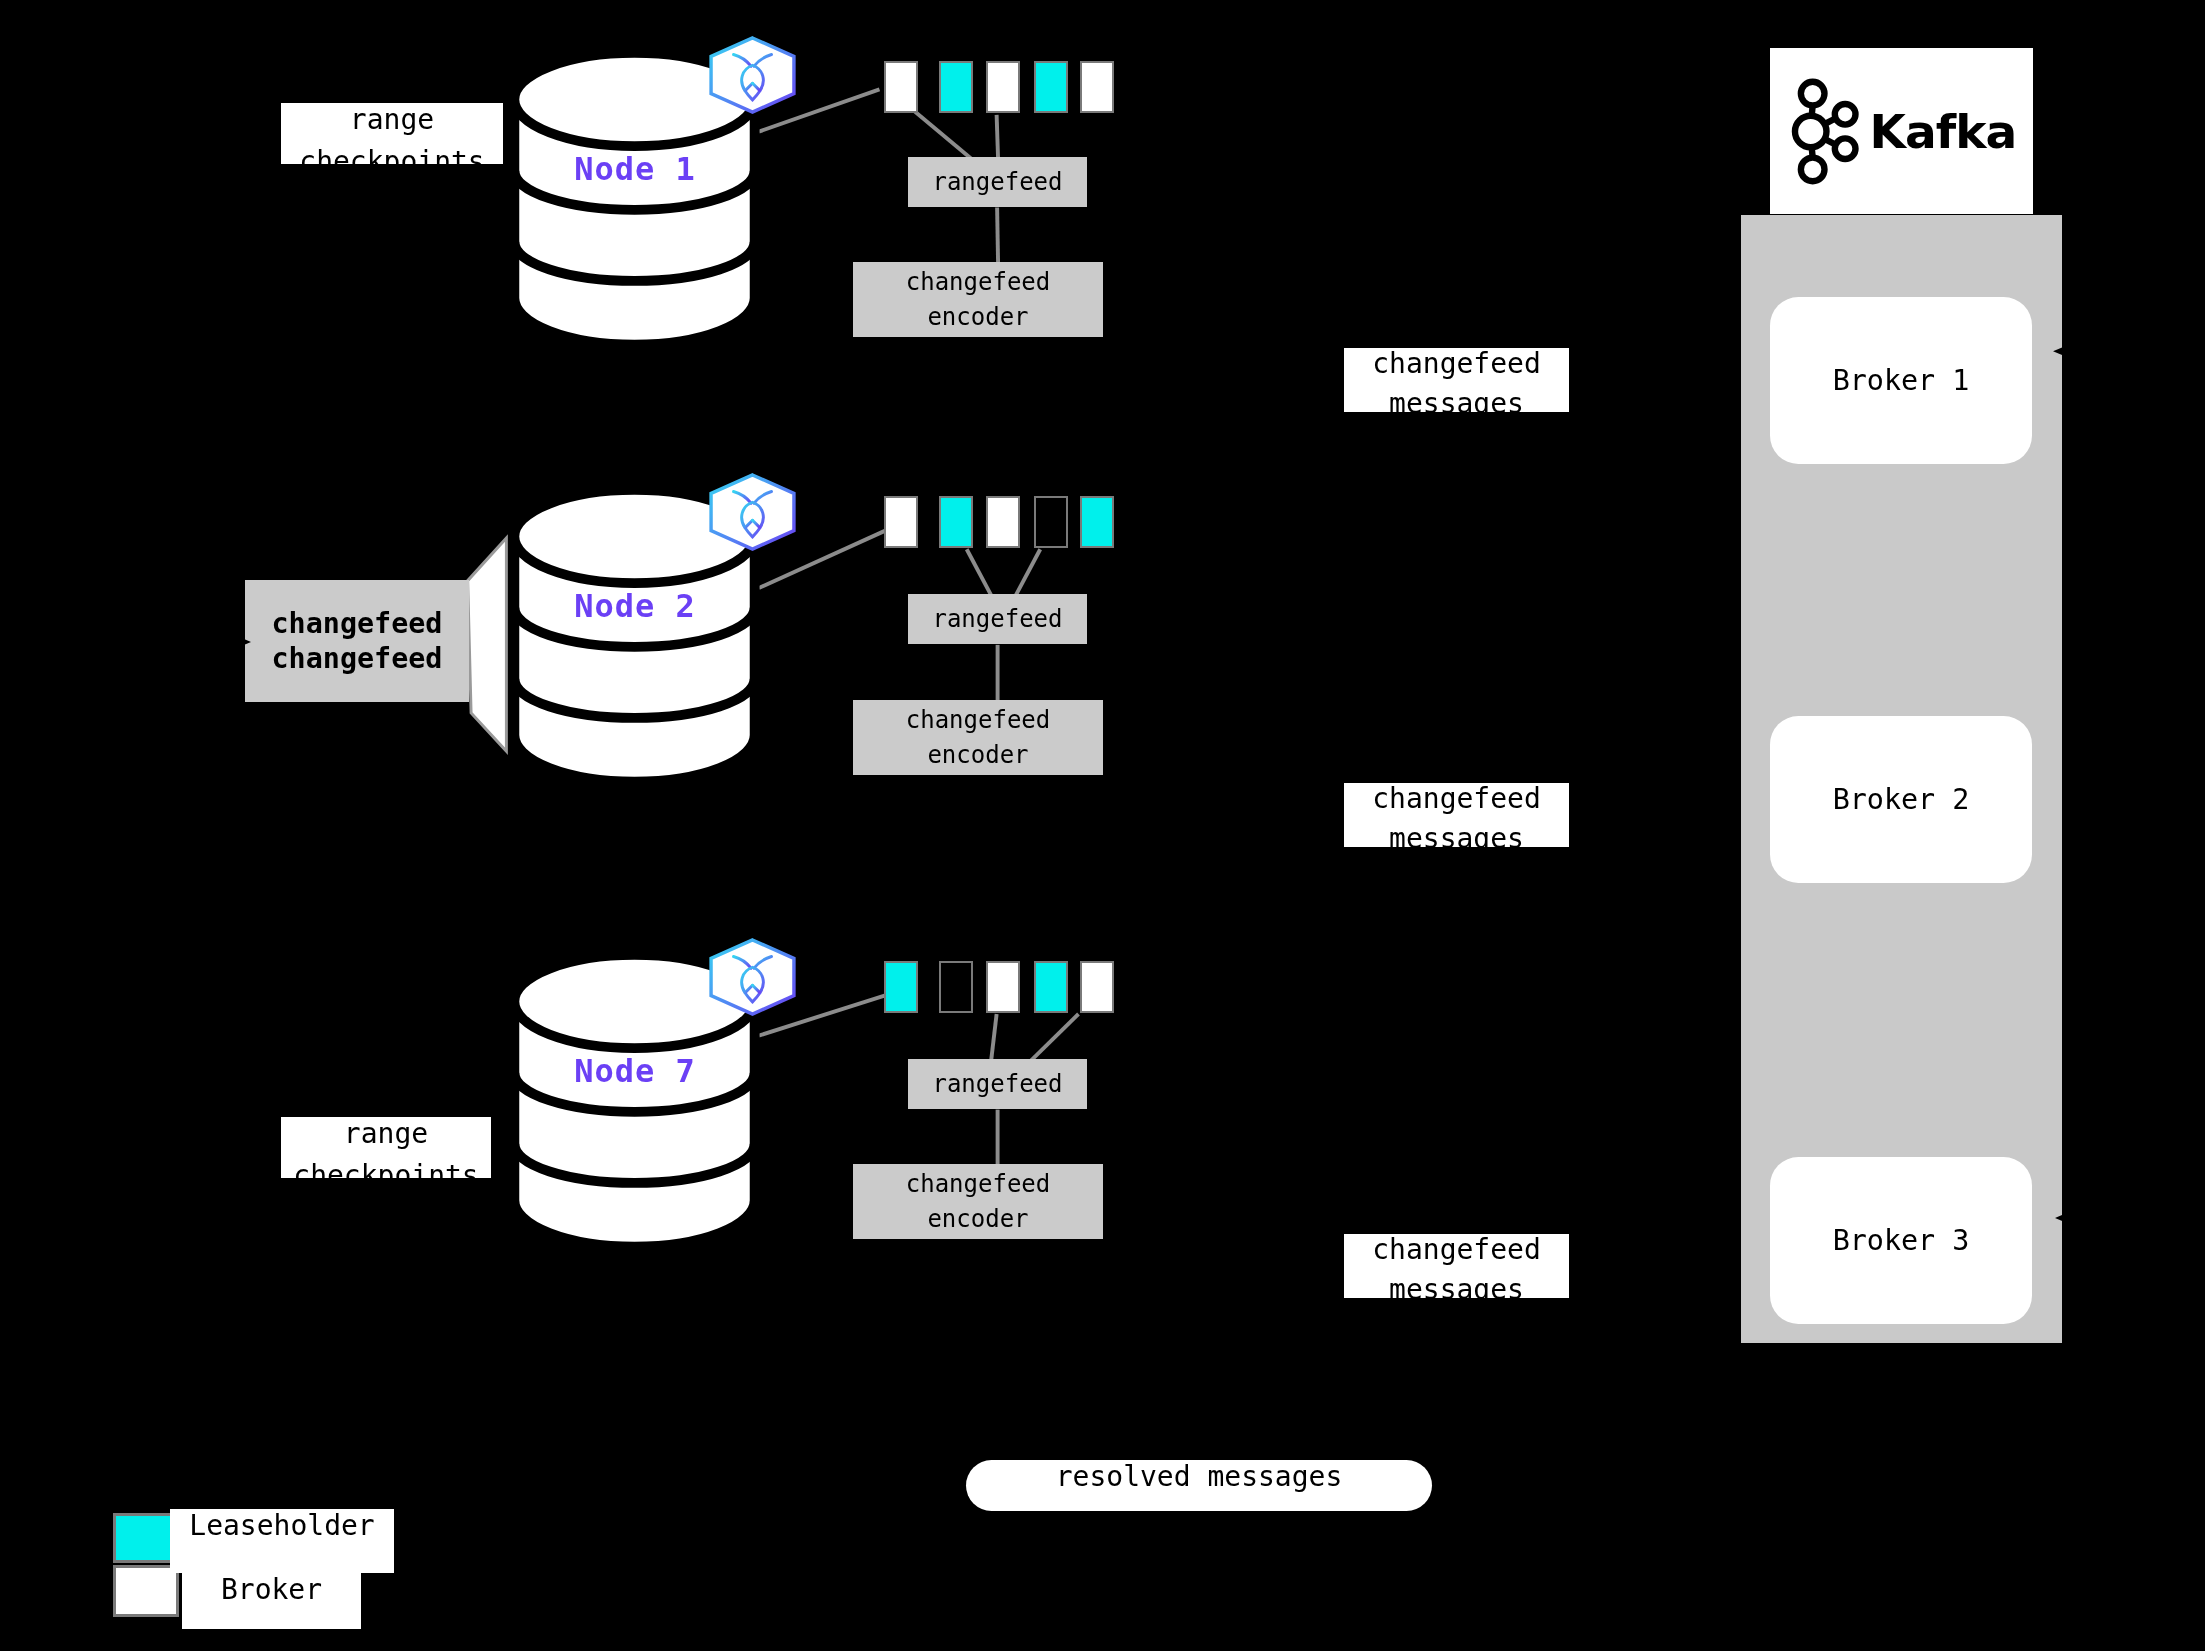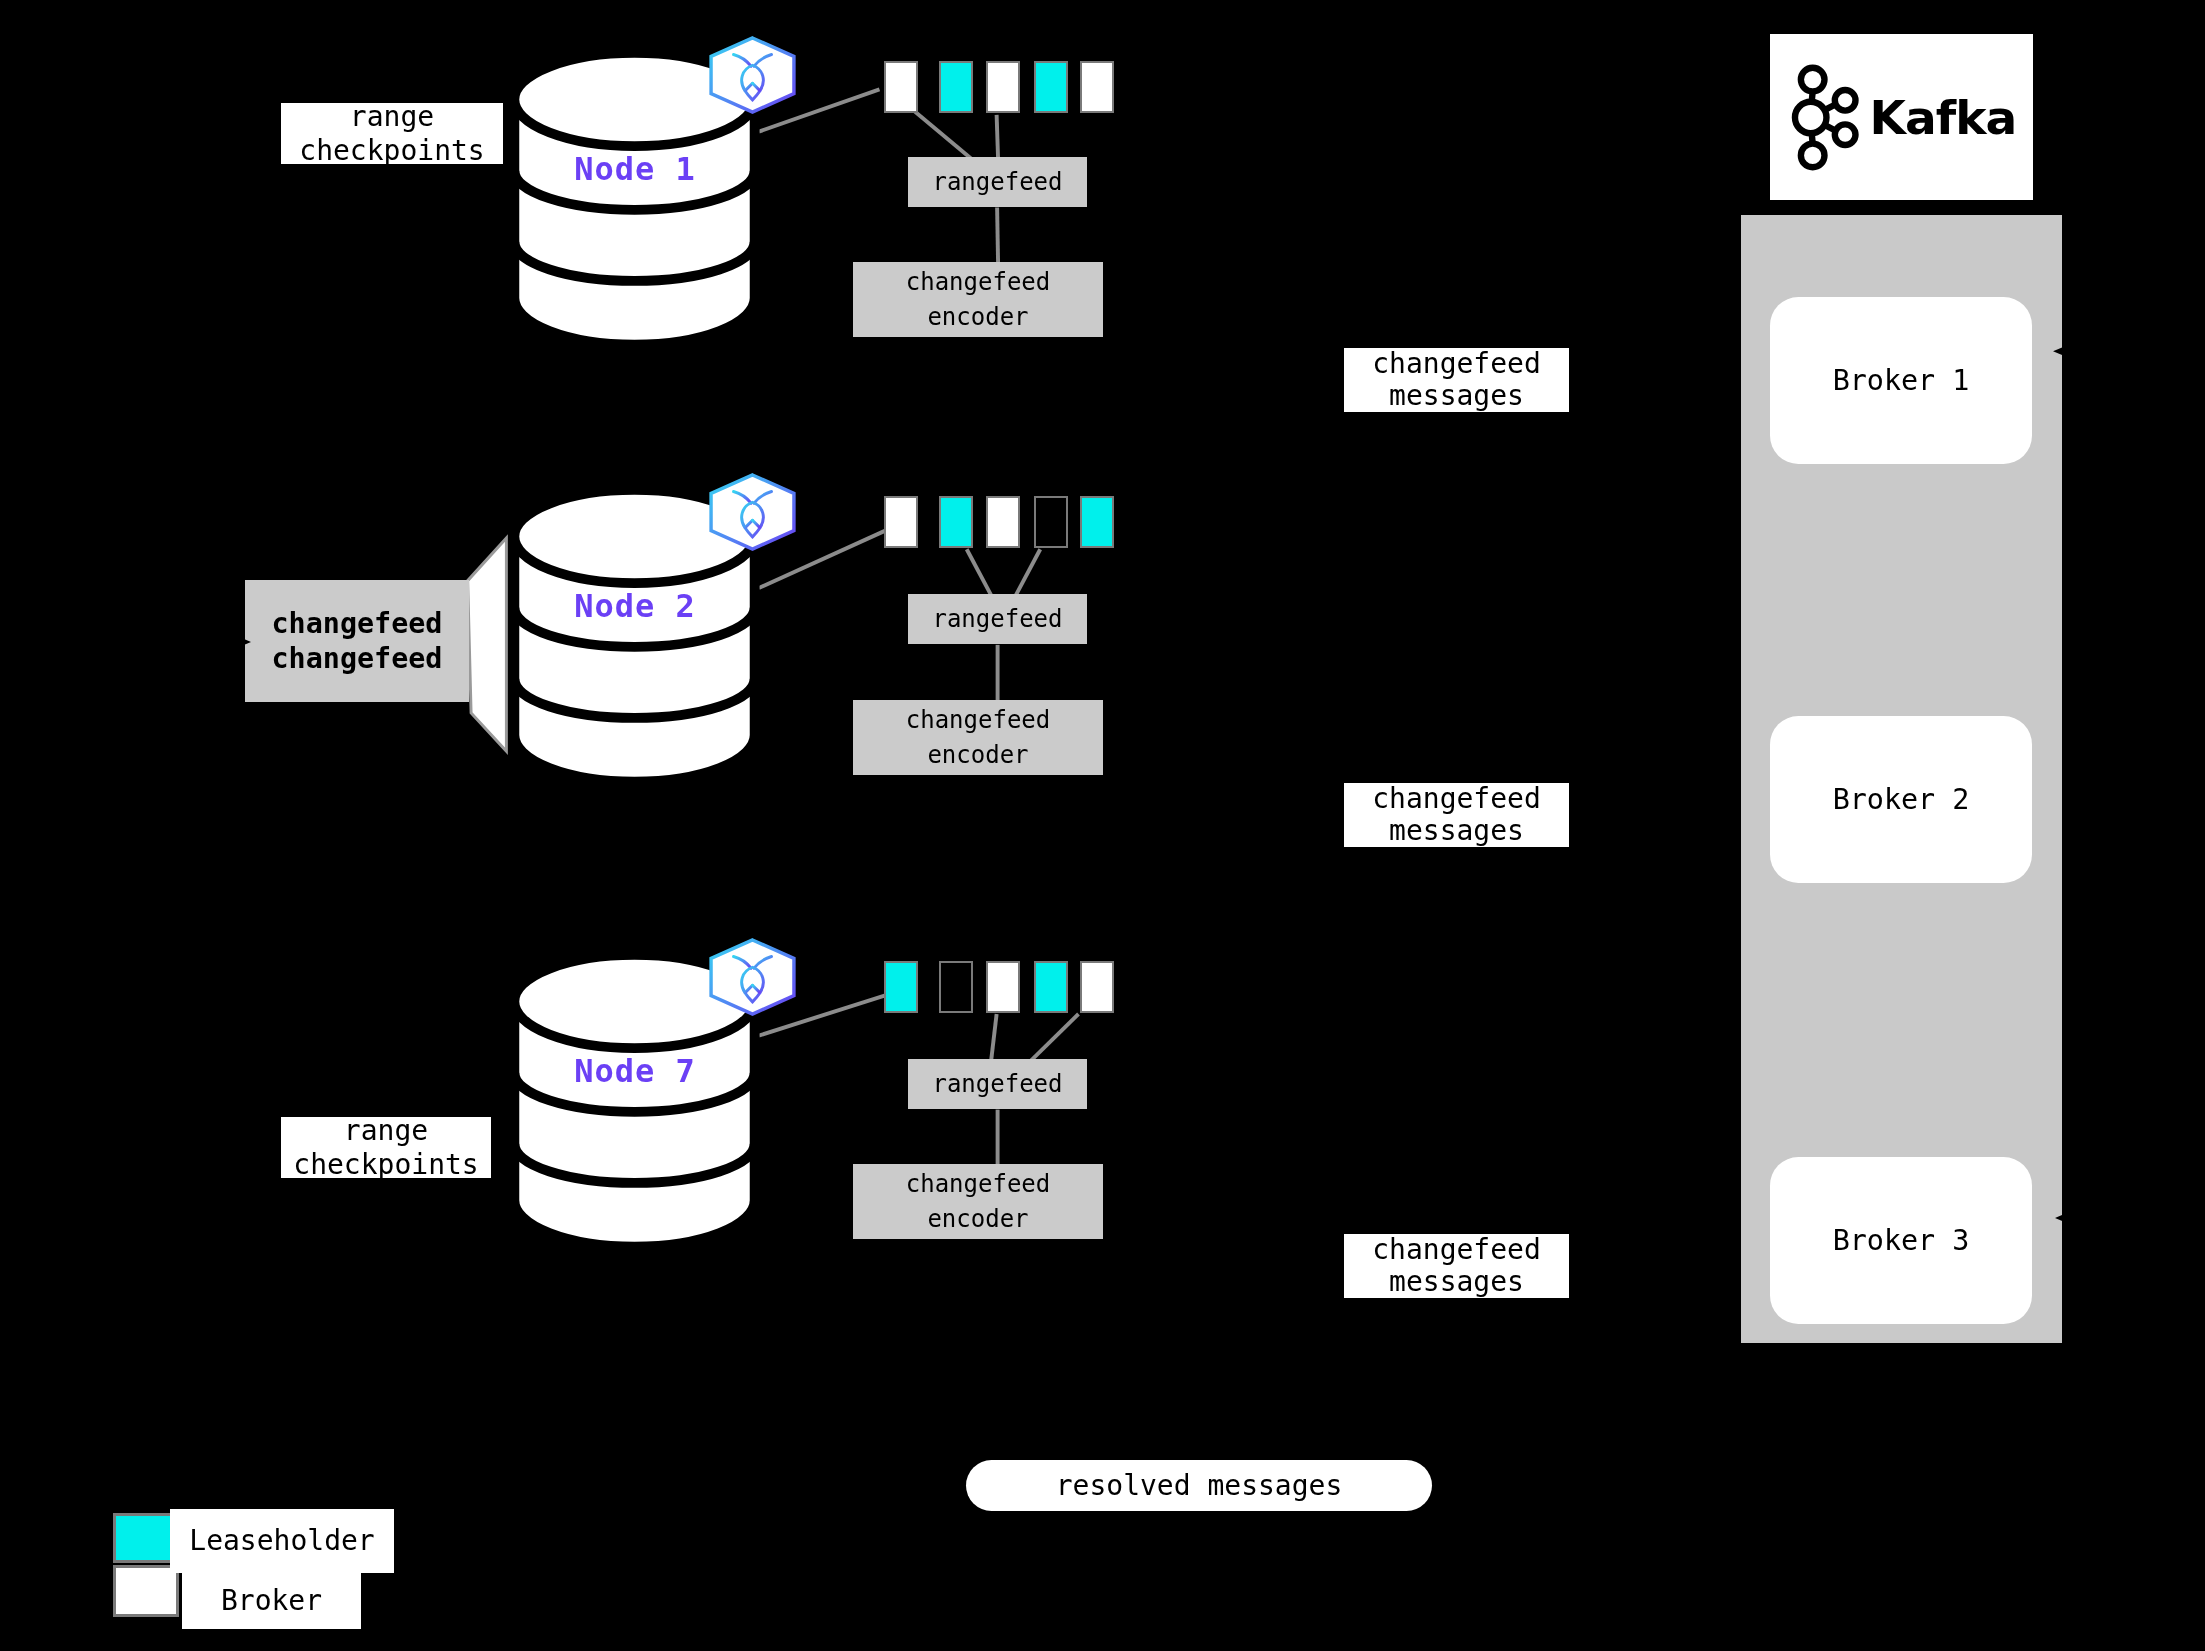--- a/index.html
+++ b/index.html
@@ -3,22 +3,22 @@
 <meta charset="utf-8">
 <style>
   html,body{margin:0;padding:0;background:#000;}
   #canvas{position:relative;width:2205px;height:1652px;background:#000;overflow:hidden;
           font-family:"DejaVu Sans Mono","Liberation Mono",monospace;}
   .abs{position:absolute;}
   svg{display:block;overflow:visible;}
 
   
   .wlabel{background:#ffffff;color:#000;display:flex;flex-direction:column;
-          align-items:center;justify-content:center;text-align:center;
-          font-size:28px;line-height:34px;}
+          align-items:center;text-align:center;
+          font-size:28px;line-height:34px;gap:8px;}
   
   .gbox{background:#cbcbcb;color:#000;display:flex;flex-direction:column;
         align-items:center;justify-content:center;text-align:center;
         font-size:24px;line-height:35px;}
   .gbox.bold{font-weight:bold;font-size:28.4px;}
 
   .node-label{color:#6B40F5;font-weight:bold;font-size:32px;letter-spacing:1px;
               text-align:center;white-space:pre;}
 
   .square{position:absolute;width:34px;height:52px;border:2.5px solid #7a7a7a;
@@ -186,21 +186,21 @@
   </div>
   <div class="abs wlabel" style="left:1344px;top:783px;width:225px;height:64px;line-height:32px">
     <span>changefeed</span>
     <span>messages</span>
   </div>
   <div class="abs wlabel" style="left:1344px;top:1234px;width:225px;height:64px;line-height:32px">
     <span>changefeed</span>
     <span>messages</span>
   </div>
 
-  <div class="abs" style="left:1770px;top:34px;width:263px;height:166px;background:#fff;display:flex;align-items:center;justify-content:center;gap:8.8px;">
+  <div class="abs" style="left:1770px;top:48px;width:263px;height:166px;background:#fff;display:flex;align-items:center;justify-content:center;gap:8.8px;">
     <svg width="74" height="123" viewBox="0 0 150 250">
       <g stroke="#000" stroke-width="13" fill="none">
         <circle cx="52" cy="48" r="24"></circle>
         <circle cx="52" cy="202" r="24"></circle>
         <circle cx="48" cy="125" r="32"></circle>
         <circle cx="118" cy="90" r="21"></circle>
         <circle cx="118" cy="160" r="21"></circle>
         <line x1="52" y1="72" x2="50" y2="93"></line>
         <line x1="52" y1="178" x2="50" y2="157"></line>
         <line x1="76" y1="110" x2="99" y2="98"></line>

